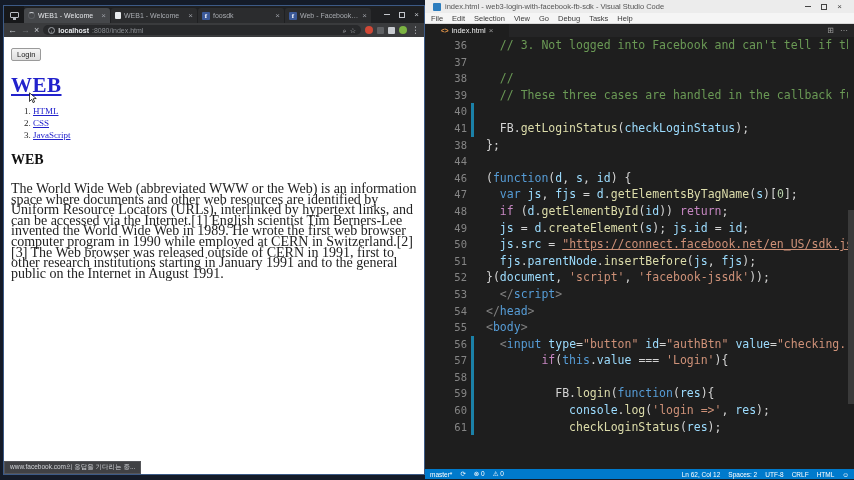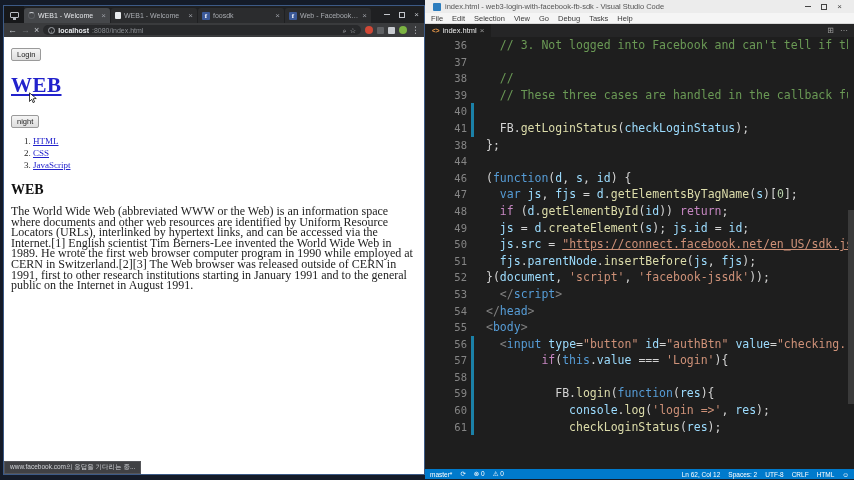--- a/index.html
+++ b/index.html
@@ -38,36 +38,36 @@
 
   .page { flex:1; background:#fff; position:relative; overflow:hidden; padding:6px 7px; font-family:"Liberation Serif",serif; color:#1c1c1c; }
   .btn-small { display:inline-block; font-family:"Liberation Sans",sans-serif; font-size:7.5px; color:#222; background:linear-gradient(#f5f5f5,#dddddd); border:1px solid #9a9a9a; border-radius:2px; padding:1px 5px; }
   .site-title { display:inline-block; margin-top:12px; font-size:21px; font-weight:bold; color:#2222cc; text-decoration:underline; letter-spacing:0.5px; }
   .cursor-arrow { position:absolute; left:24px; top:55px; width:9px; height:13px; }
   .night-row { margin-top:12px; }
   .nav-list { margin:8px 0 0 22px; font-size:9px; }
   .nav-list li { margin-bottom:2px; }
   .nav-list a { color:#2222cc; text-decoration:underline; }
   .page h2 { margin-top:12px; font-size:14px; color:#111; }
-  .page p { margin-top:8px; font-size:12px; line-height:10.6px; text-align:left; color:#222; width:408px; }
+  .page p { margin-top:16px; font-size:14px; line-height:10.6px; text-align:left; color:#222; width:408px; }
   .page-status { position:absolute; left:0; bottom:0; background:#404144; border:1px solid #55565a; color:#d2d4d8; font-family:"Liberation Sans",sans-serif; font-size:6.5px; padding:1px 5px; white-space:nowrap; }
 
   
   .vscode { position:absolute; left:425px; top:0; width:429px; height:479px; display:flex; flex-direction:column; background:#1e1e1e; }
   .vs-titlebar { height:13px; background:#ececec; display:flex; align-items:center; padding:0 8px; gap:4px; flex:0 0 auto; }
   .vs-logo { width:8px; height:8px; background:#2c7dbe; border-radius:1px; flex:0 0 auto; }
   .vs-title { font-size:7.5px; color:#555; white-space:nowrap; overflow:hidden; }
   .vs-controls { margin-left:auto; display:flex; gap:10px; align-items:center; padding-right:4px; }
   .vs-controls .c { color:#444; font-size:8px; line-height:1; }
   .vs-glyph-min { display:block; width:6px; border-bottom:1px solid #444; }
   .vs-glyph-max { display:block; width:6px; height:6px; border:1px solid #444; }
   .vs-menubar { height:11px; background:#f5f5f5; border-bottom:1px solid #d9d9d9; display:flex; align-items:center; padding-left:6px; gap:9px; flex:0 0 auto; }
   .vs-menu { font-size:7.5px; color:#3b3b3b; }
   .vs-tabbar { height:13px; background:#252526; display:flex; align-items:stretch; flex:0 0 auto; }
-  .vs-tab { background:#1e1e1e; display:flex; align-items:center; gap:3px; padding:0 7px; font-size:7.5px; color:#e8e8e8; }
+  .vs-tab { background:#1e1e1e; display:flex; align-items:center; gap:3px; padding:0 16px; font-size:7.5px; color:#e8e8e8; }
   .vs-tab .ticon { color:#e8984a; font-size:6.5px; font-weight:bold; }
   .vs-tab .tclose { color:#9a9a9a; font-size:8px; }
   .vs-tab-icons { margin-left:auto; display:flex; align-items:center; gap:6px; padding-right:6px; color:#9a9a9a; font-size:8px; }
 
   .vs-editor { flex:1; position:relative; background:#1e1e1e; overflow:hidden; font-family:"DejaVu Sans Mono","Liberation Mono",monospace; }
   .code-line { display:flex; height:16.6px; line-height:16.6px; white-space:pre;padding-left:16px; }
   .ln { flex:0 0 30px; text-align:right; color:#858585; font-size:10.5px; padding-right:4px; }
   .gitmark { flex:0 0 3px; margin-right:12px; }
   .gitmark.mod { background:#1b81a8; }
   .lt { font-size:11.5px; white-space:pre; }
@@ -143,23 +143,20 @@
       <span class="nav-ico">⋮</span>
     </div>
 
     <div class="page">
       <button class="btn-small">Login</button>
       <br>
       <a href="#" class="site-title">WEB</a>
       <svg class="cursor-arrow" viewBox="0 0 24 32">
         <path d="M4 1 L4 24 L10 18 L13.5 27 L17.5 25.3 L14 16.5 L22 16 Z" fill="#fff" stroke="#000" stroke-width="2"></path>
       </svg>
-      <div class="night-row">
-        <button class="btn-small">night</button>
-      </div>
       <ol class="nav-list" id="nav-list">
           <li><a href="#">HTML</a></li>
           <li><a href="#">CSS</a></li>
           <li><a href="#">JavaScript</a></li>
         </ol>
       <h2>WEB</h2>
       <p>The World Wide Web (abbreviated WWW or the Web) is an information space where documents and other web resources are identified by Uniform Resource Locators (URLs), interlinked by hypertext links, and can be accessed via the Internet.[1] English scientist Tim Berners-Lee invented the World Wide Web in 1989. He wrote the first web browser computer program in 1990 while employed at CERN in Switzerland.[2][3] The Web browser was released outside of CERN in 1991, first to other research institutions starting in January 1991 and to the general public on the Internet in August 1991.</p>
       <div class="page-status">www.facebook.com의 응답을 기다리는 중...</div>
     </div>
   </div>

